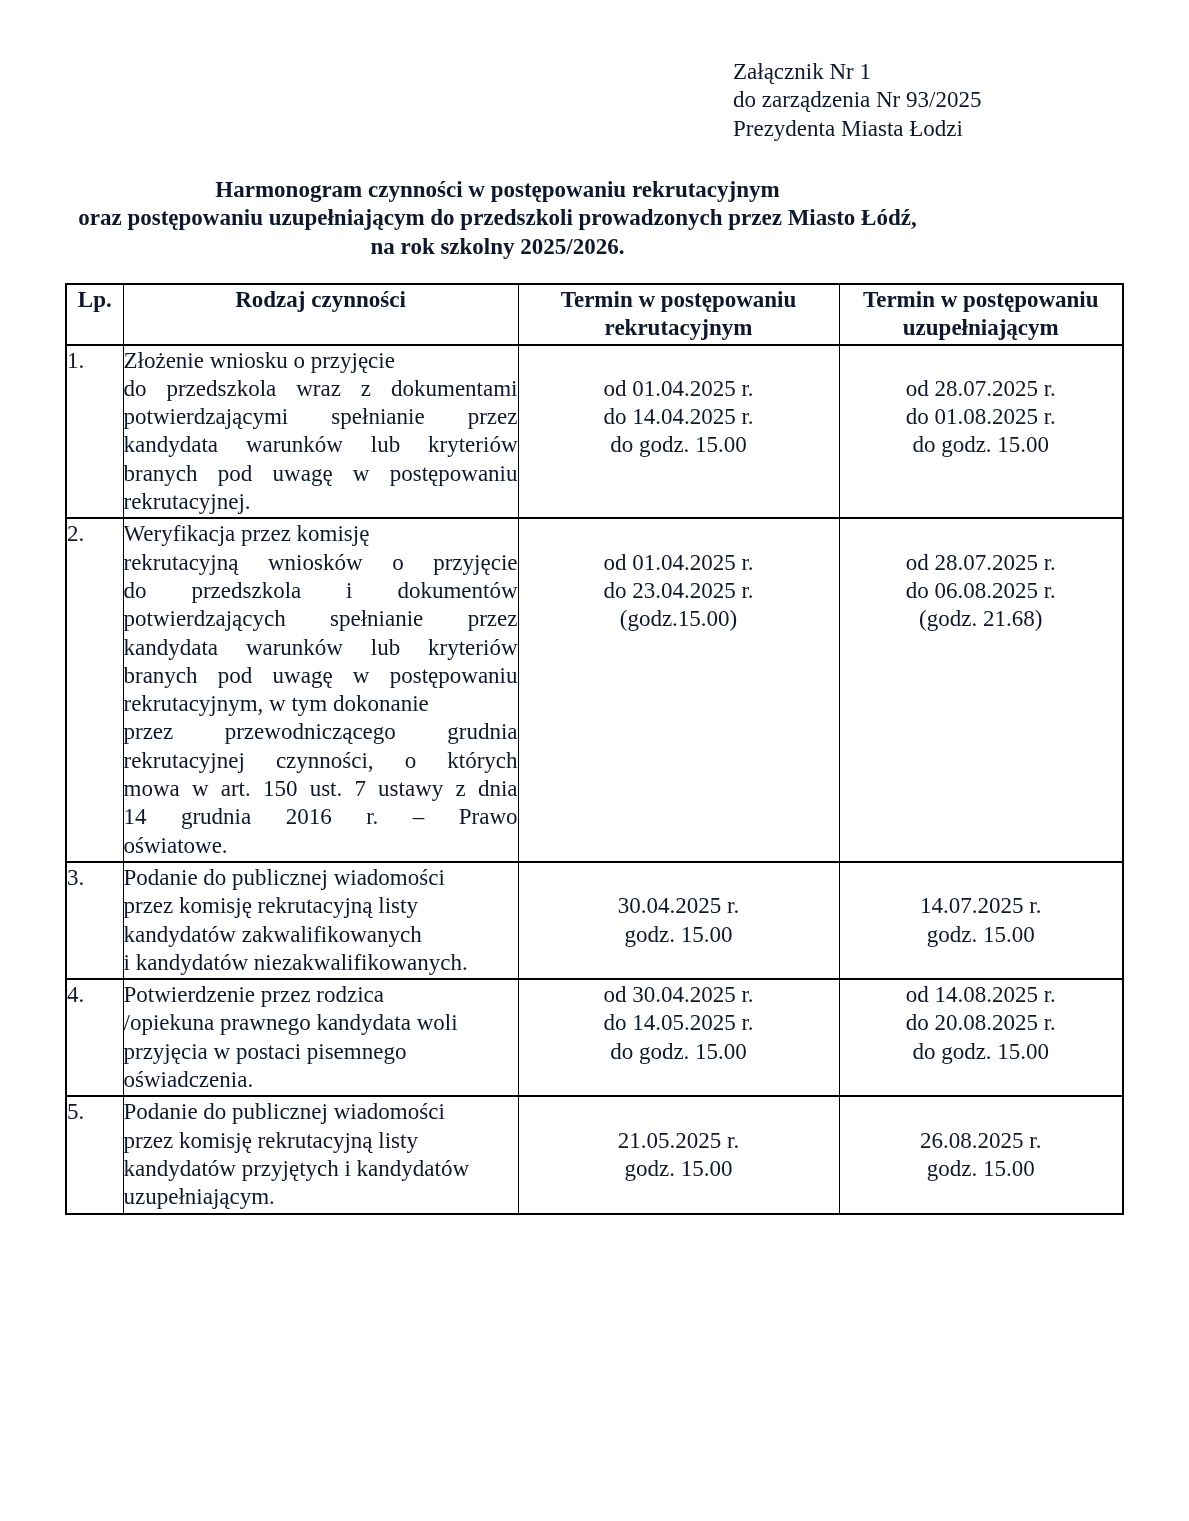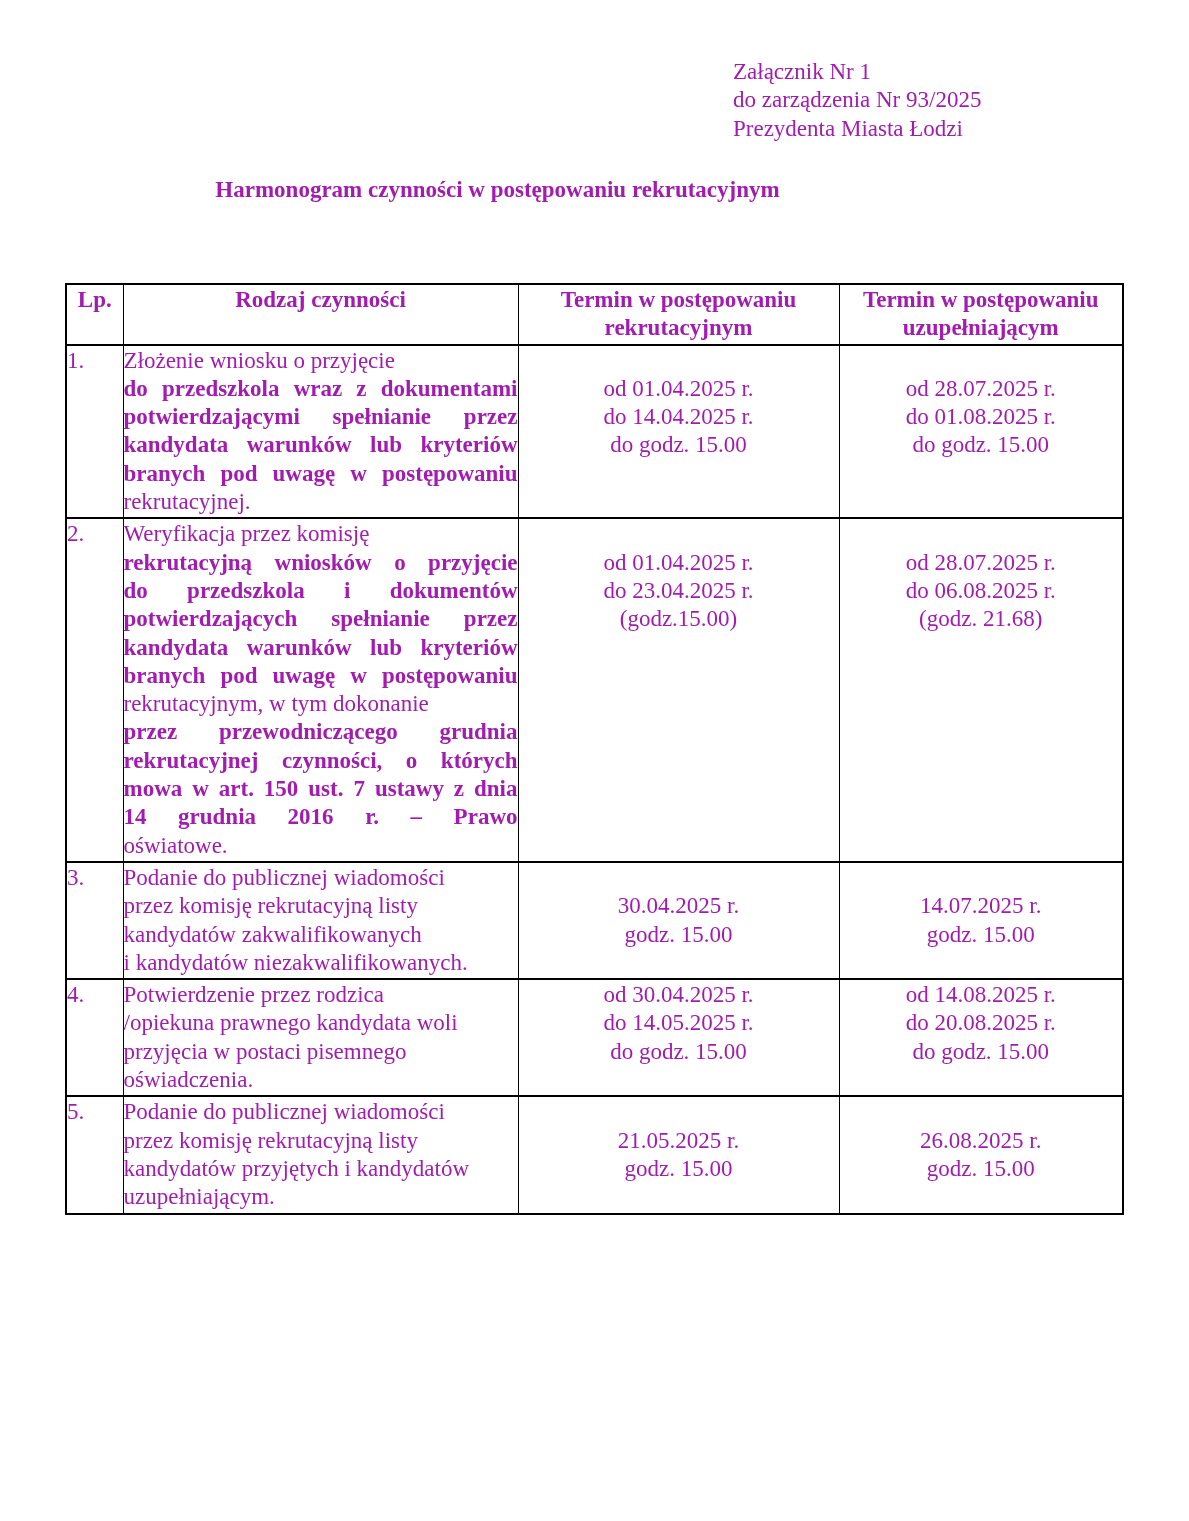--- a/index.html
+++ b/index.html
@@ -1,21 +1,21 @@
 <!DOCTYPE html>
 <html><head>
 <meta charset="utf-8">
 <style>
   html, body { margin: 0; padding: 0; background: #ffffff; }
   .page {
     position: relative;
     width: 1189px;
     height: 1521px;
     background: #ffffff;
-    color: #a21caf;
+    color: #0f172a;
     font-family: "Liberation Serif", "DejaVu Serif", serif;
     font-size: 23px;
     overflow: hidden;
   }
   .attachment-note {
     position: absolute;
     left: 733px;
     top: 58px;
     line-height: 27.5px;
     text-align: left;
@@ -65,36 +65,37 @@
   td.cell-term {
     text-align: center;
   }
   .tline {
     line-height: 28.3px;
     min-height: 28.3px;
   }
   .jline {
     text-align: justify;
     text-align-last: justify;
-    font-weight: bold;
   }
 </style>
 </head>
 <body>
 
 <div class="page">
 
   <div class="attachment-note">
     <div class="tline">Załącznik Nr 1</div>
     <div class="tline">do zarządzenia Nr 93/2025</div>
     <div class="tline">Prezydenta Miasta Łodzi</div>
   </div>
 
   <div class="doc-title">
     <div class="tline">Harmonogram czynności w postępowaniu rekrutacyjnym</div>
+    <div class="tline">oraz postępowaniu uzupełniającym do przedszkoli prowadzonych przez Miasto Łódź,</div>
+    <div class="tline">na rok szkolny 2025/2026.</div>
   </div>
 
   <table class="schedule">
     <colgroup>
       <col style="width:57px">
       <col style="width:395px">
       <col style="width:321px">
       <col style="width:284px">
     </colgroup>
     <thead>

